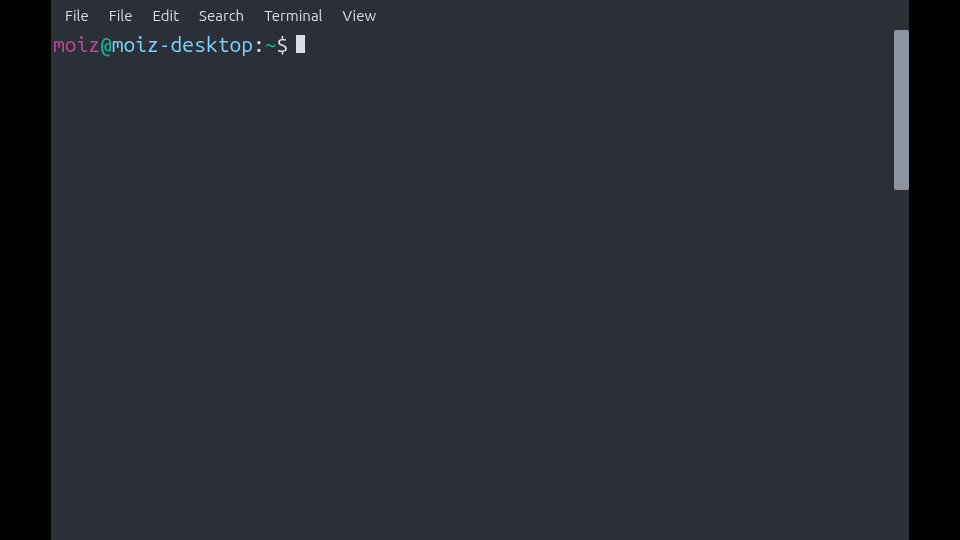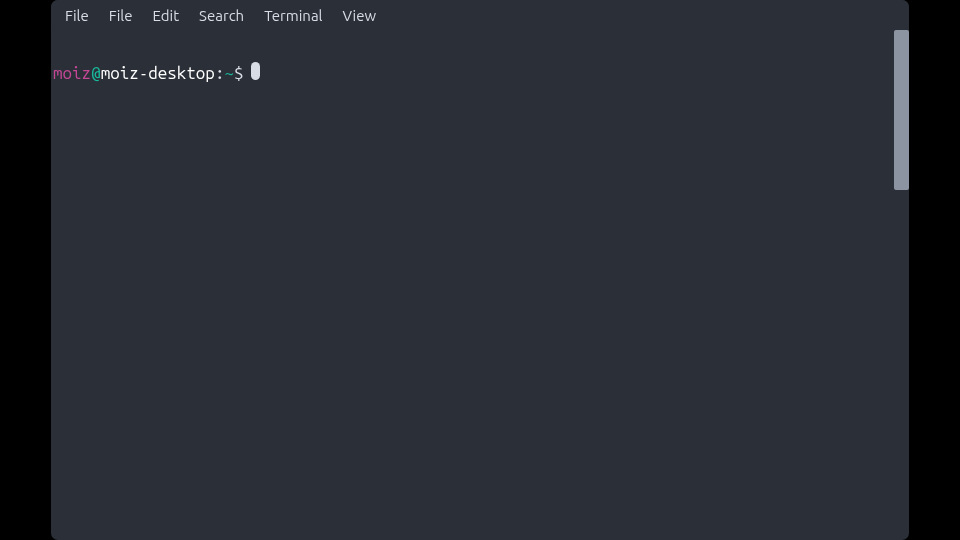--- a/index.html
+++ b/index.html
@@ -1,15 +1,15 @@
 <!DOCTYPE html>
 <html><head>
   <meta charset="utf-8">
   <style>
-    * { margin: 0; padding: 0; box-sizing: border-box; border-radius: 7px; }
+    * { margin: 0; padding: 0; box-sizing: border-box; }
     html, body {
       width: 960px;
       height: 540px;
       background: #000;
       overflow: hidden;
       font-family: "Ubuntu", "DejaVu Sans", sans-serif;
     }
     .window {
       position: absolute;
       left: 51px;
@@ -31,34 +31,34 @@
       color: #d8dde6;
       font-size: 15px;
       padding: 4px 10px;
       cursor: pointer;
       user-select: none;
     }
     .terminal-body {
       flex: 1;
       position: relative;
       font-family: "Ubuntu Mono", "DejaVu Sans Mono", monospace;
-      font-size: 17px;
+      font-size: 21px;
       line-height: 20px;
       padding: 4px 2px 2px 2px;
       color: #d8dde6;
       overflow: hidden;
     }
     .prompt-line {
       display: flex;
       align-items: baseline;
       white-space: pre;
     }
     .seg-user { color: #c44896; }
     .seg-at   { color: #18b89a; }
-    .seg-host { color: #ffffff; margin-top: 29px; }
+    .seg-host { color: #7dd3fc; }
     .seg-colon{ color: #d8dde6; }
     .seg-path { color: #18b89a; }
     .seg-dollar { color: #d8dde6; }
     .cursor-block {
       display: inline-block;
       width: 9px;
       height: 18px;
       background: #d8dde6;
       margin-left: 8px;
       vertical-align: text-bottom;

